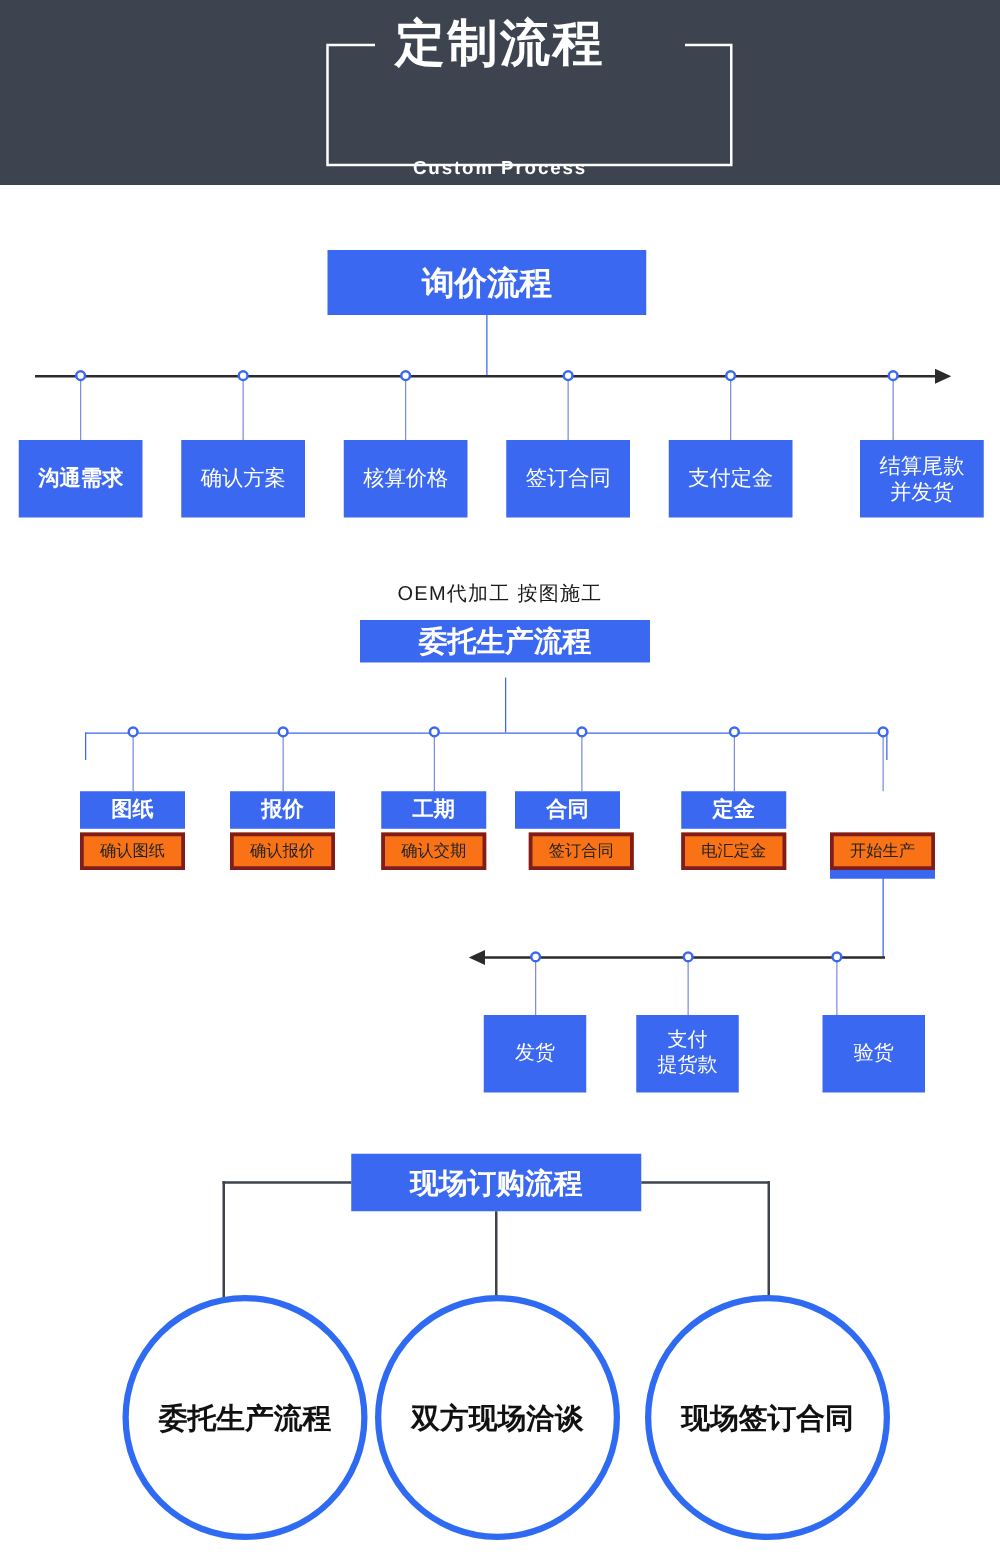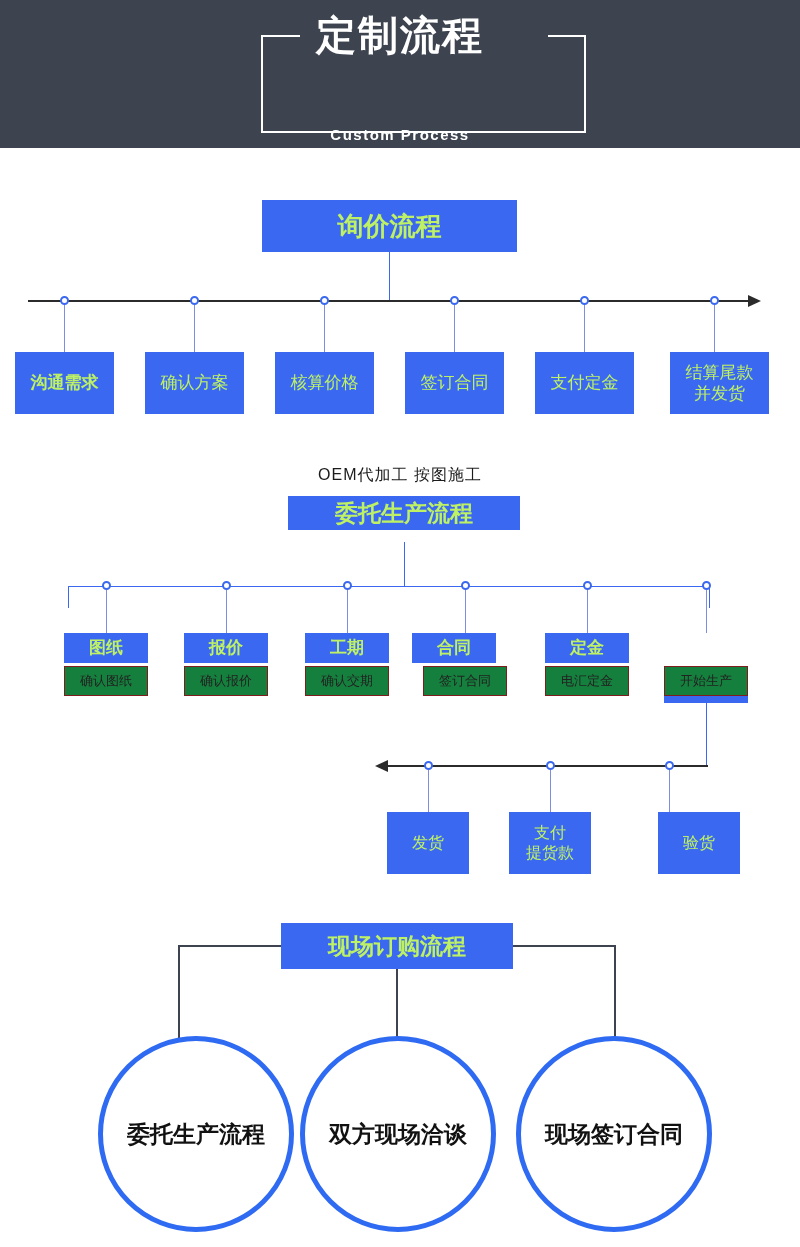--- a/index.html
+++ b/index.html
@@ -55,32 +55,32 @@
     font-size: 15px;
     font-weight: bold;
     letter-spacing: 1.5px;
     margin-top: 40px;
   }
 
   
   .bluebox {
     position: absolute;
     background: #3b68f0;
-    color: #bef264;
+    color: #ffffff;
     display: flex;
     align-items: center;
     justify-content: center;
     text-align: center;
     box-sizing: border-box;
     line-height: 1.25;
   }
   .whitebox {
     position: absolute;
-    background: #15803d;
-    border: 1px solid #7f1d1d;
+    background: #f97316;
+    border: 3px solid #7f1d1d;
     color: #222222;
     display: flex;
     align-items: center;
     justify-content: center;
     text-align: center;
     box-sizing: border-box;
     font-size: 13px;
   }
 
   
@@ -210,21 +210,21 @@
 <div class="tick" style="left:454px; top:301px; height:51px;"></div>
 <div class="dot" style="left:450px; top:296px;"></div>
 <div class="bluebox s1-box" style="left:405px;">签订合同</div>
 
 <div class="tick" style="left:584px; top:301px; height:51px;"></div>
 <div class="dot" style="left:580px; top:296px;"></div>
 <div class="bluebox s1-box" style="left:535px;">支付定金</div>
 
 <div class="tick" style="left:714px; top:301px; height:51px;"></div>
 <div class="dot" style="left:710px; top:296px;"></div>
-<div class="bluebox s1-box" style="left:670px; white-space:pre-line;">结算尾款
+<div class="bluebox s1-box" style="left:688px; white-space:pre-line;">结算尾款
 并发货</div>
 
 <div class="oem-label">OEM代加工 按图施工</div>
 <div class="bluebox s2-title">委托生产流程</div>
 
 <div class="tick" style="left:404px; top:542px; height:44px; background:#3b68f0;"></div>
 <div class="axis" style="left:68px; top:586px; width:642px; background:#3b68f0; height:1px;"></div>
 <div class="tick" style="left:68px; top:586px; height:22px; background:#3b68f0;"></div>
 <div class="tick" style="left:709px; top:586px; height:22px; background:#3b68f0;"></div>
 

